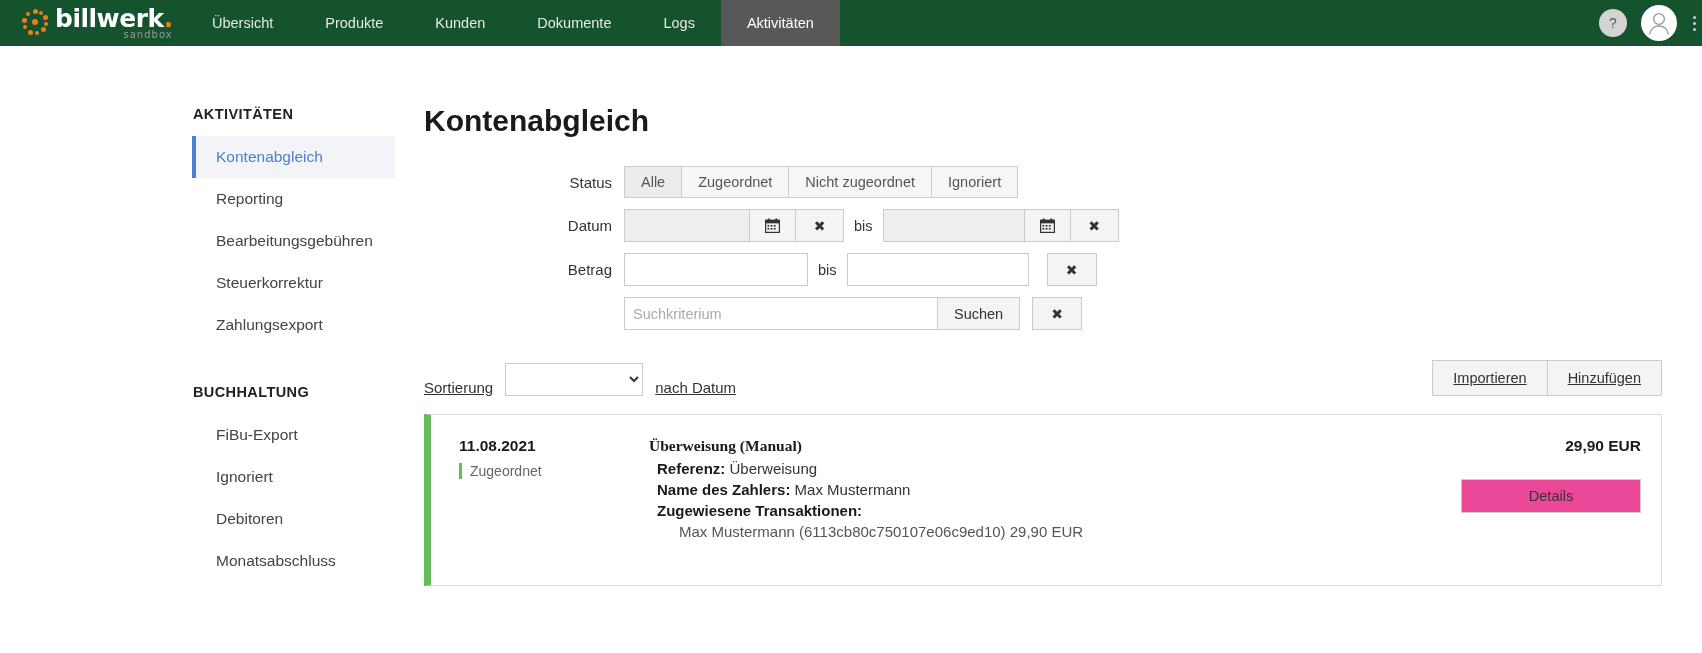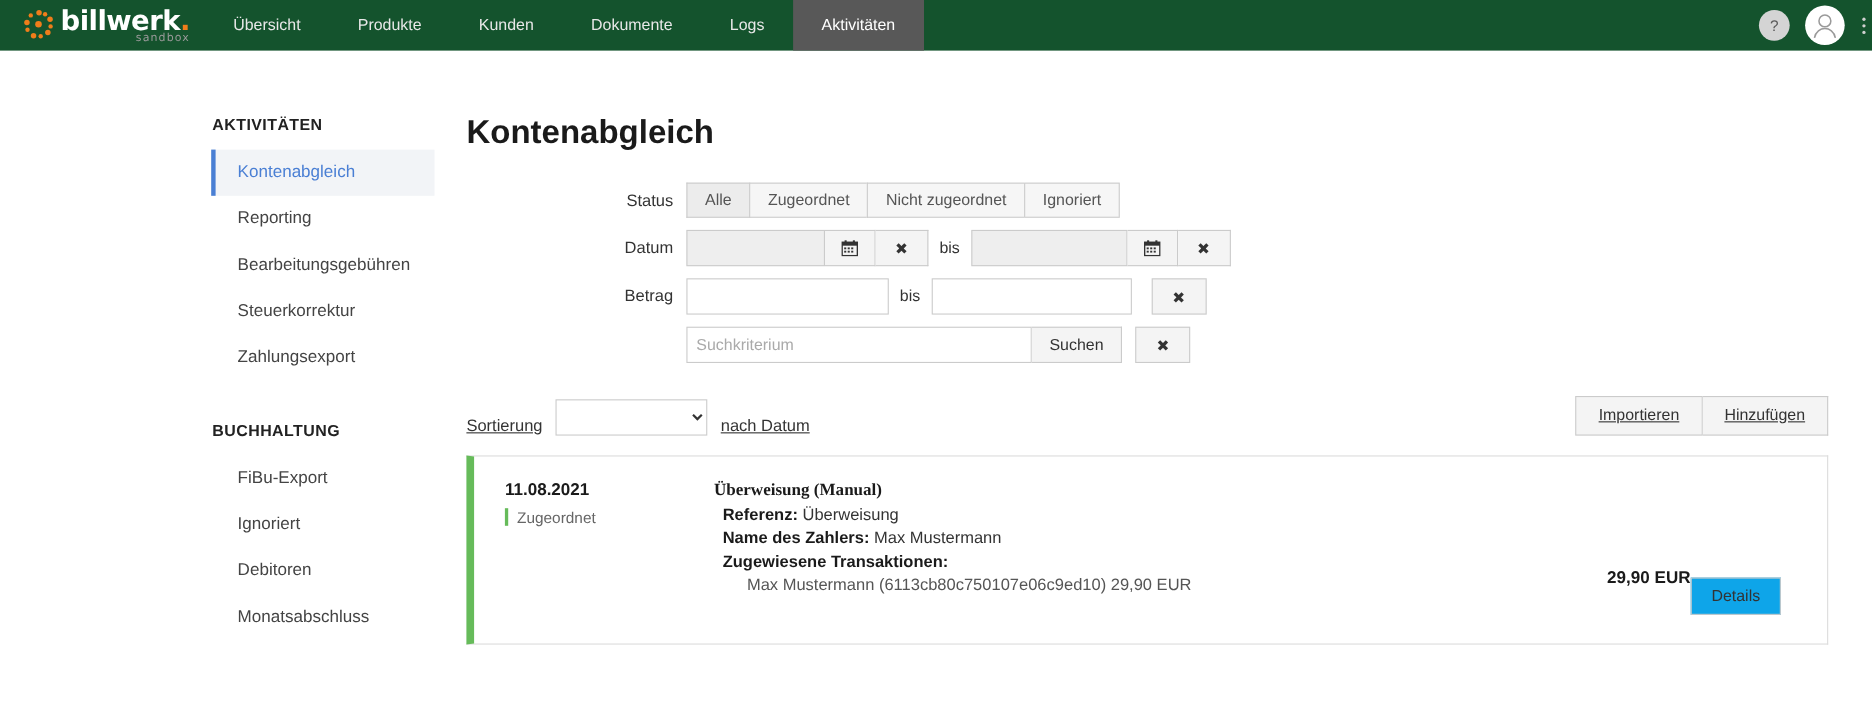--- a/index.html
+++ b/index.html
@@ -307,32 +307,31 @@
     font-size: 15px;
     color: #555555;
     padding-left: 30px;
     margin-top: 3px;
   }
   .card-right {
     width: 180px;
     flex: none;
     text-align: right;
     display: flex;
-    flex-direction: row;
-    align-items: flex-end;
+    flex-direction: column;
   }
   .card-amount {
     font-size: 15.5px;
     font-weight: bold;
     color: #1a1a1a;
     margin-bottom: 24px;
   }
   .details-btn {
     border: 1px solid #cbcbcb;
-    background: #0ea5e9;
+    background: #ec4899;
     padding: 8px 18px;
     font-size: 14.5px;
     color: #333333;
     cursor: pointer;
     font-family: "Liberation Sans", sans-serif;
   }
 </style>
 </head>
 <body>
 

